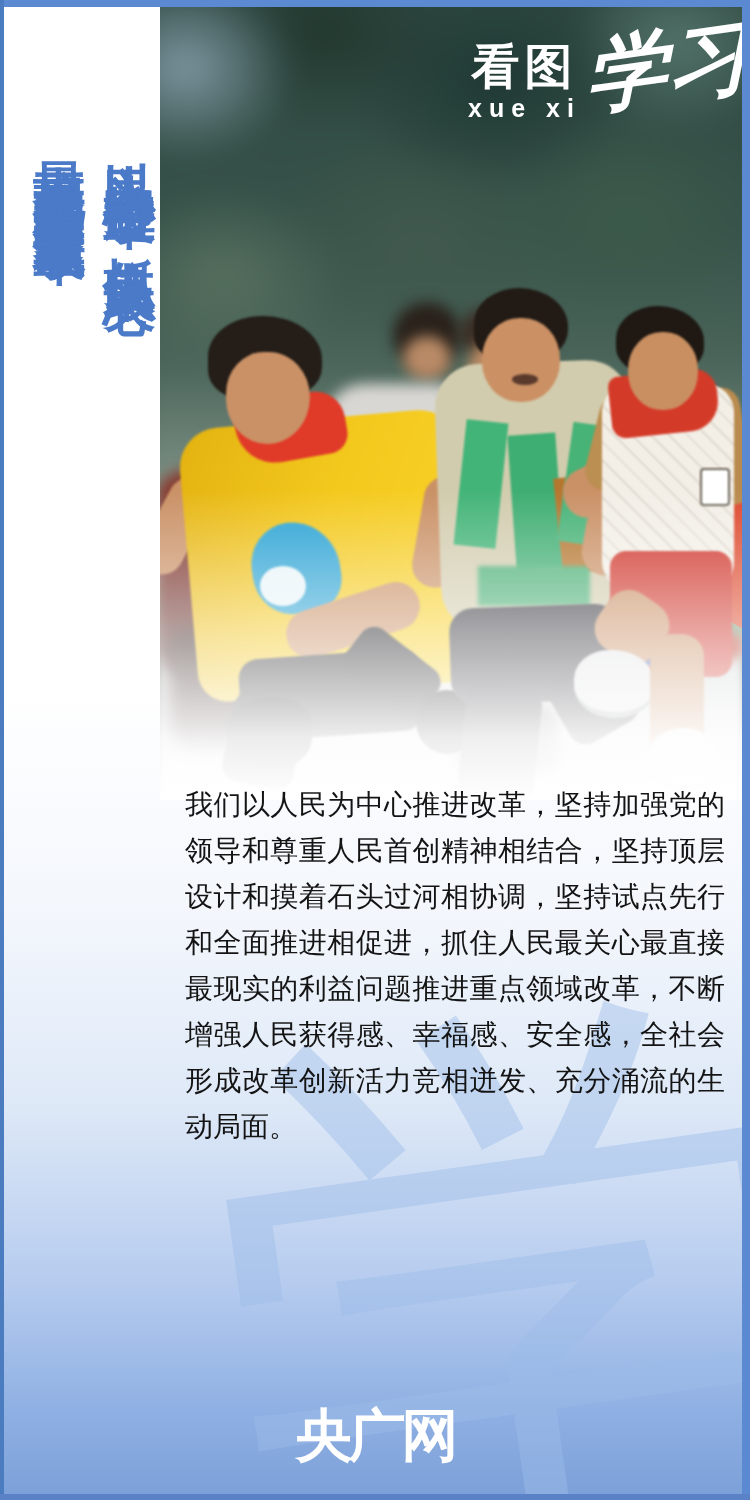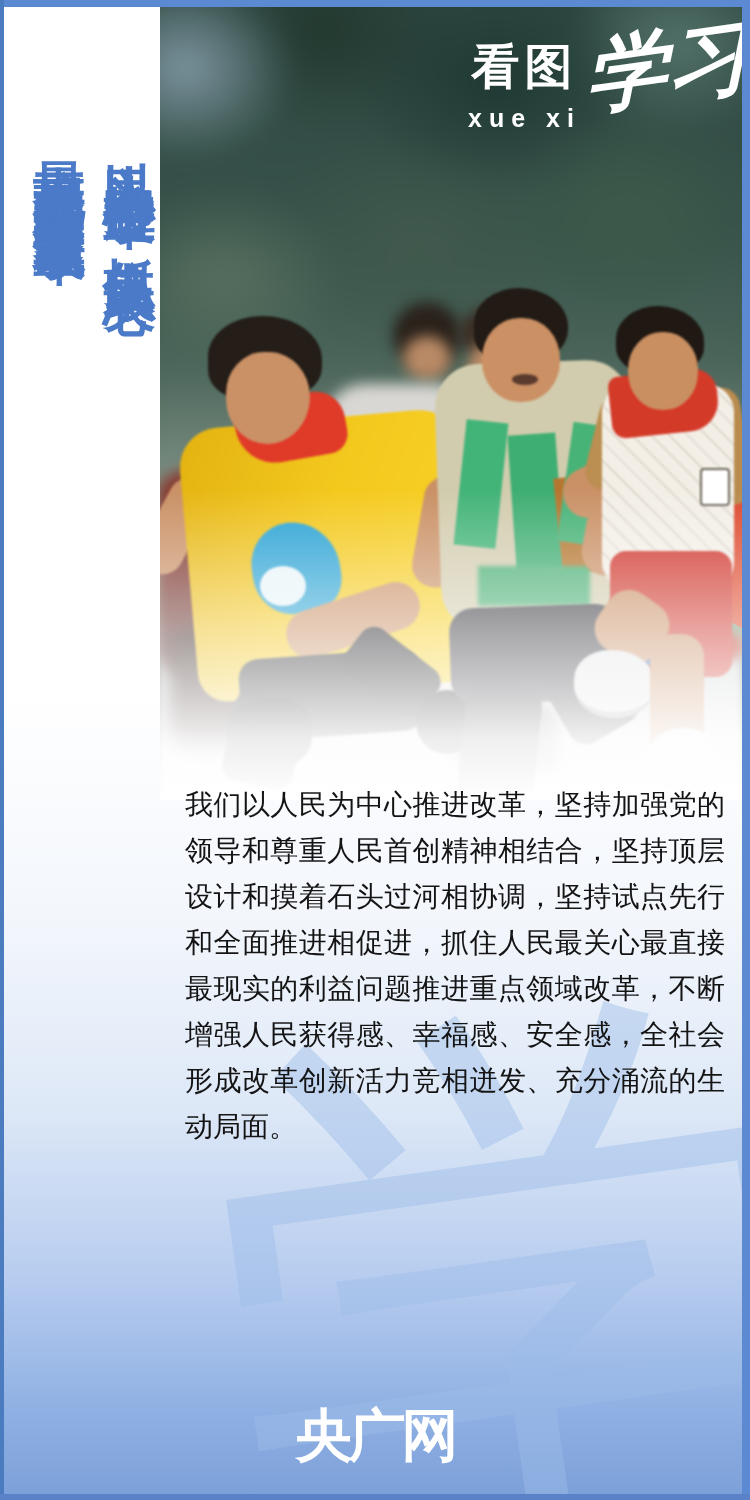--- a/index.html
+++ b/index.html
@@ -102,21 +102,21 @@
   .rk-thigh{left:438px;top:588px;width:68px;height:66px;border-radius:24px;transform:rotate(35deg);}
   .rk-shoe-up{left:414px;top:644px;width:82px;height:62px;border-radius:45% 55% 50% 50%;background:#e3e4e6;border-bottom:6px solid #9fa3a6;}
   .rk-standleg{left:490px;top:628px;width:54px;height:132px;border-radius:22px;}
   .rk-shoe-dn{left:486px;top:722px;width:72px;height:58px;border-radius:50% 45% 40% 50%;background:#eceded;border-bottom:5px solid #a7abae;}
   .photo-fade{position:absolute;left:0;right:0;bottom:0;height:310px;
     background:linear-gradient(180deg,rgba(255,255,255,0) 0%,rgba(255,255,255,0.55) 45%,rgba(255,255,255,0.92) 80%,#ffffff 100%);}
   
   .brand{position:absolute;top:42px;left:468px;display:flex;align-items:flex-start;color:#fff;z-index:20;}
   .brand-main{display:flex;flex-direction:column;align-items:center;}
   .brand-cn{font-size:48px;font-weight:900;letter-spacing:5px;line-height:1.05;}
-  .brand-pinyin{font-size:25px;font-weight:700;letter-spacing:7px;margin-top:12px;}
+  .brand-pinyin{font-size:25px;font-weight:700;letter-spacing:7px;margin-top:2px;}
   .brand-script{font-family:"Liberation Serif",serif;font-style:italic;font-weight:700;font-size:82px;line-height:1;
     transform:rotate(-8deg) skewX(-6deg);margin-left:4px;position:relative;top:-16px;}
   
   .headline{position:absolute;top:120px;left:24px;height:1075px;z-index:10;
     writing-mode:vertical-rl;text-orientation:upright;
     font-family:"Liberation Serif",serif;font-weight:700;font-size:52px;letter-spacing:4px;
     line-height:70px;color:#4a7ac8;}
   
   .watermark{position:absolute;right:-90px;bottom:-110px;font-size:620px;line-height:1;z-index:1;
     font-family:"DejaVu Serif",serif;color:#9dbde9;opacity:0.45;transform:rotate(-8deg);}

